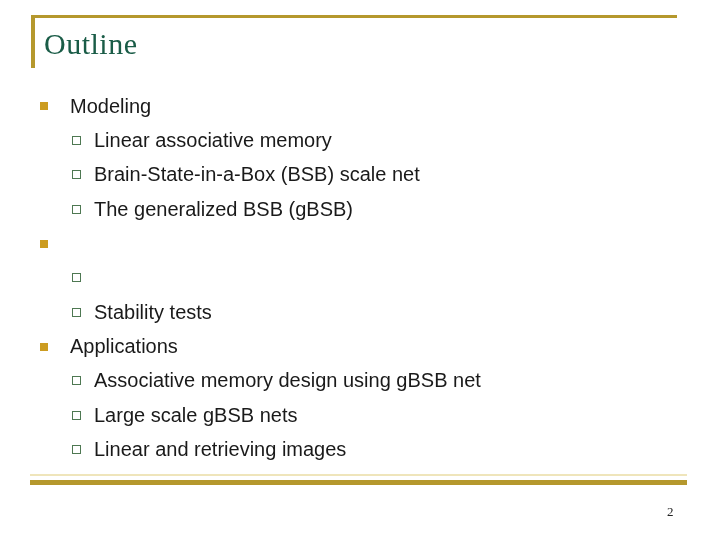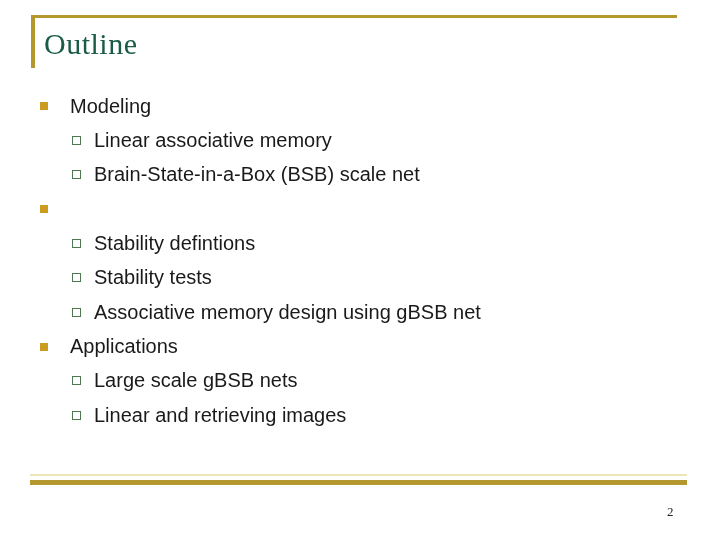--- a/index.html
+++ b/index.html
@@ -95,38 +95,41 @@
         <span class="txt">Modeling</span>
       </div>
       <div class="row lvl2">
         <span class="bullet"></span>
         <span class="txt">Linear associative memory</span>
       </div>
       <div class="row lvl2">
         <span class="bullet"></span>
         <span class="txt">Brain-State-in-a-Box (BSB) scale net</span>
       </div>
+      <div class="row lvl2">
+        <span class="bullet"></span>
+        <span class="txt">The generalized BSB (gBSB)</span>
+      </div>
       <div class="row lvl1">
         <span class="bullet"></span>
       </div>
       <div class="row lvl2">
         <span class="bullet"></span>
-        <span class="txt">Stability defintions</span>
       </div>
       <div class="row lvl2">
         <span class="bullet"></span>
         <span class="txt">Stability tests</span>
       </div>
+      <div class="row lvl1">
+        <span class="bullet"></span>
+        <span class="txt">Applications</span>
+      </div>
       <div class="row lvl2">
         <span class="bullet"></span>
         <span class="txt">Associative memory design using gBSB net</span>
-      </div>
-      <div class="row lvl1">
-        <span class="bullet"></span>
-        <span class="txt">Applications</span>
       </div>
       <div class="row lvl2">
         <span class="bullet"></span>
         <span class="txt">Large scale gBSB nets</span>
       </div>
       <div class="row lvl2">
         <span class="bullet"></span>
         <span class="txt">Linear and retrieving images</span>
       </div>
     </div>

